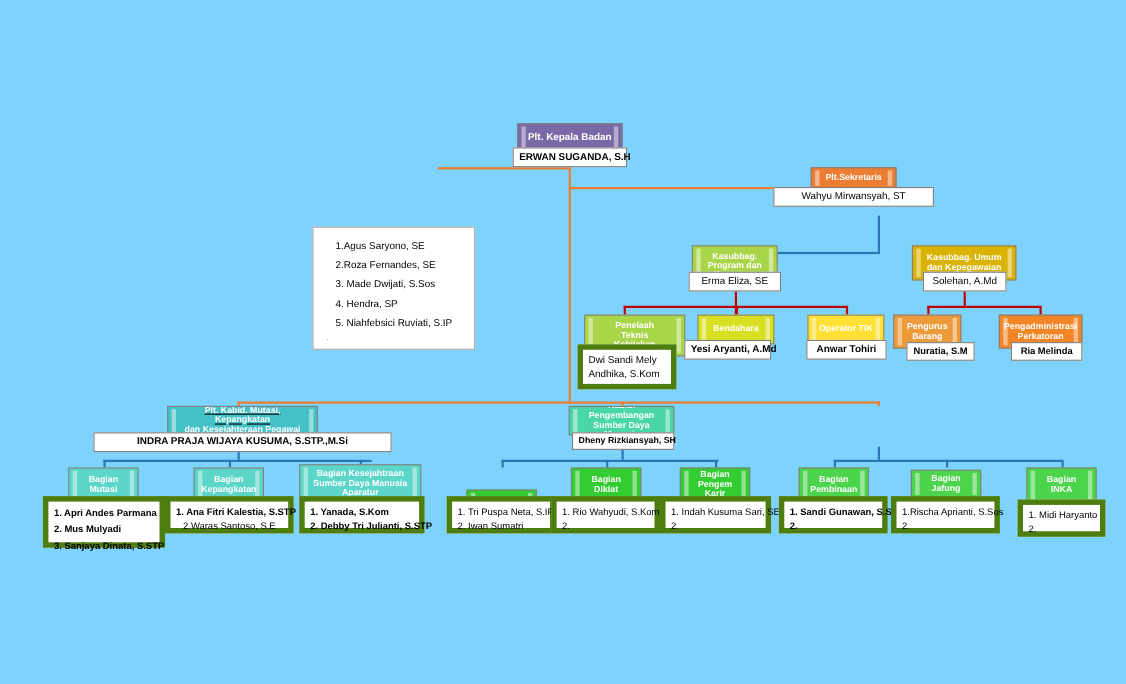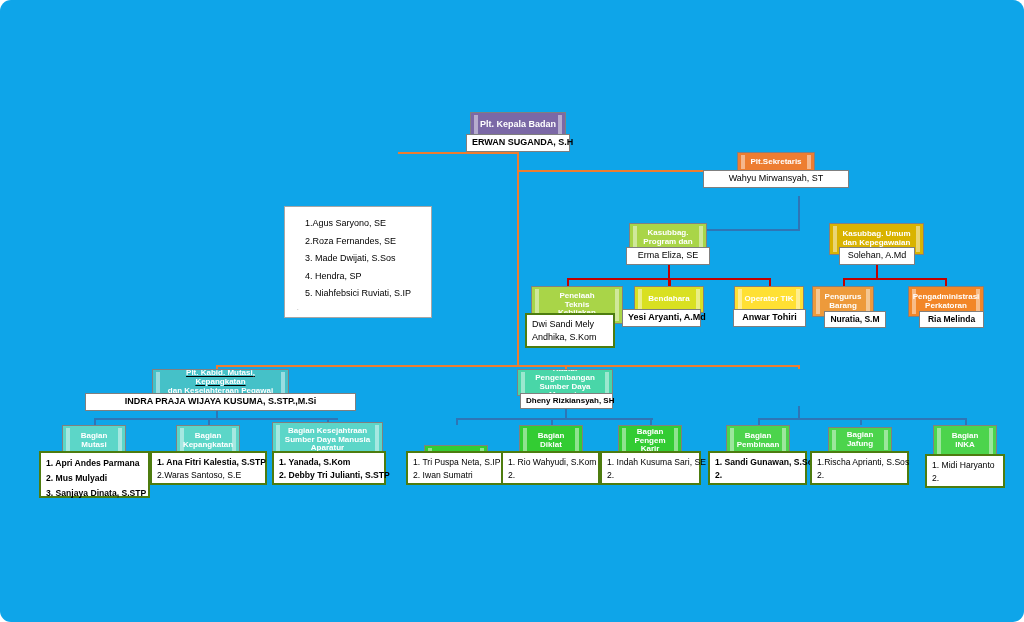--- a/index.html
+++ b/index.html
@@ -5,23 +5,22 @@
   * { box-sizing: border-box; }
   html, body {
     margin: 0; padding: 0;
     background: #ffffff;
     font-family: "Liberation Sans", sans-serif;
   }
   #canvas {
     position: relative;
     width: 1024px;
     height: 622px;
-    background: #0ea5e9;
+    background: #7dd3fc;
     overflow: hidden;
-    border-radius: 11px;
   }
 
   
   .ln { position: absolute; }
   .ln.h { height: 2px; }
   .ln.v { width: 2px; }
   .c-or { background: #ED7D31; }
   .c-bl { background: #2E75B6; }
   .c-rd { background: #C00000; }
 
@@ -64,21 +63,21 @@
     white-space: nowrap;
     z-index: 6;
   }
   .plate.bold { font-weight: bold; }
   .plate.center { text-align: center; }
 
   
   .memlist {
     position: absolute;
     background: #ffffff;
-    border: 2px solid #4d7c0f;
+    border: 5px solid #4d7c0f;
     font-size: 8.6px;
     line-height: 1.72;
     padding: 3px 5px 2px 5px;
     z-index: 5;
     color: #000;
   }
   .memlist div { white-space: nowrap; }
   .memlist.bold div { font-weight: bold; }
 
   
@@ -250,21 +249,21 @@
       <div>2. Mus Mulyadi</div>
       <div>3. Sanjaya Dinata, S.STP</div>
     </div>
   </div>
 
   <div class="unit" style="left:176px; top:425px;">
     <div class="chip" style="width:64px; height:32px; background:#5CD6C8; font-size:8px; flex-direction:column;">
       <span>Bagian</span>
       <span>Kepangkatan</span>
     </div>
-    <div class="memlist" style="left:-26px; top:26px; width:117px; height:34px; line-height:1.5;">
+    <div class="memlist" style="left:-26px; top:26px; width:117px; height:34px; line-height:1.5;text-align:center;">
       <div style="font-weight:bold;">1. Ana Fitri Kalestia, S.STP</div>
       <div>2.Waras Santoso, S.E</div>
     </div>
   </div>
 
   <div class="unit" style="left:272px; top:422px;">
     <div class="chip" style="width:111px; height:36px; background:#5CD6C8; font-size:8px; flex-direction:column;">
       <span>Bagian Kesejahtraan</span>
       <span>Sumber Daya Manusia</span>
       <span>Aparatur</span>

